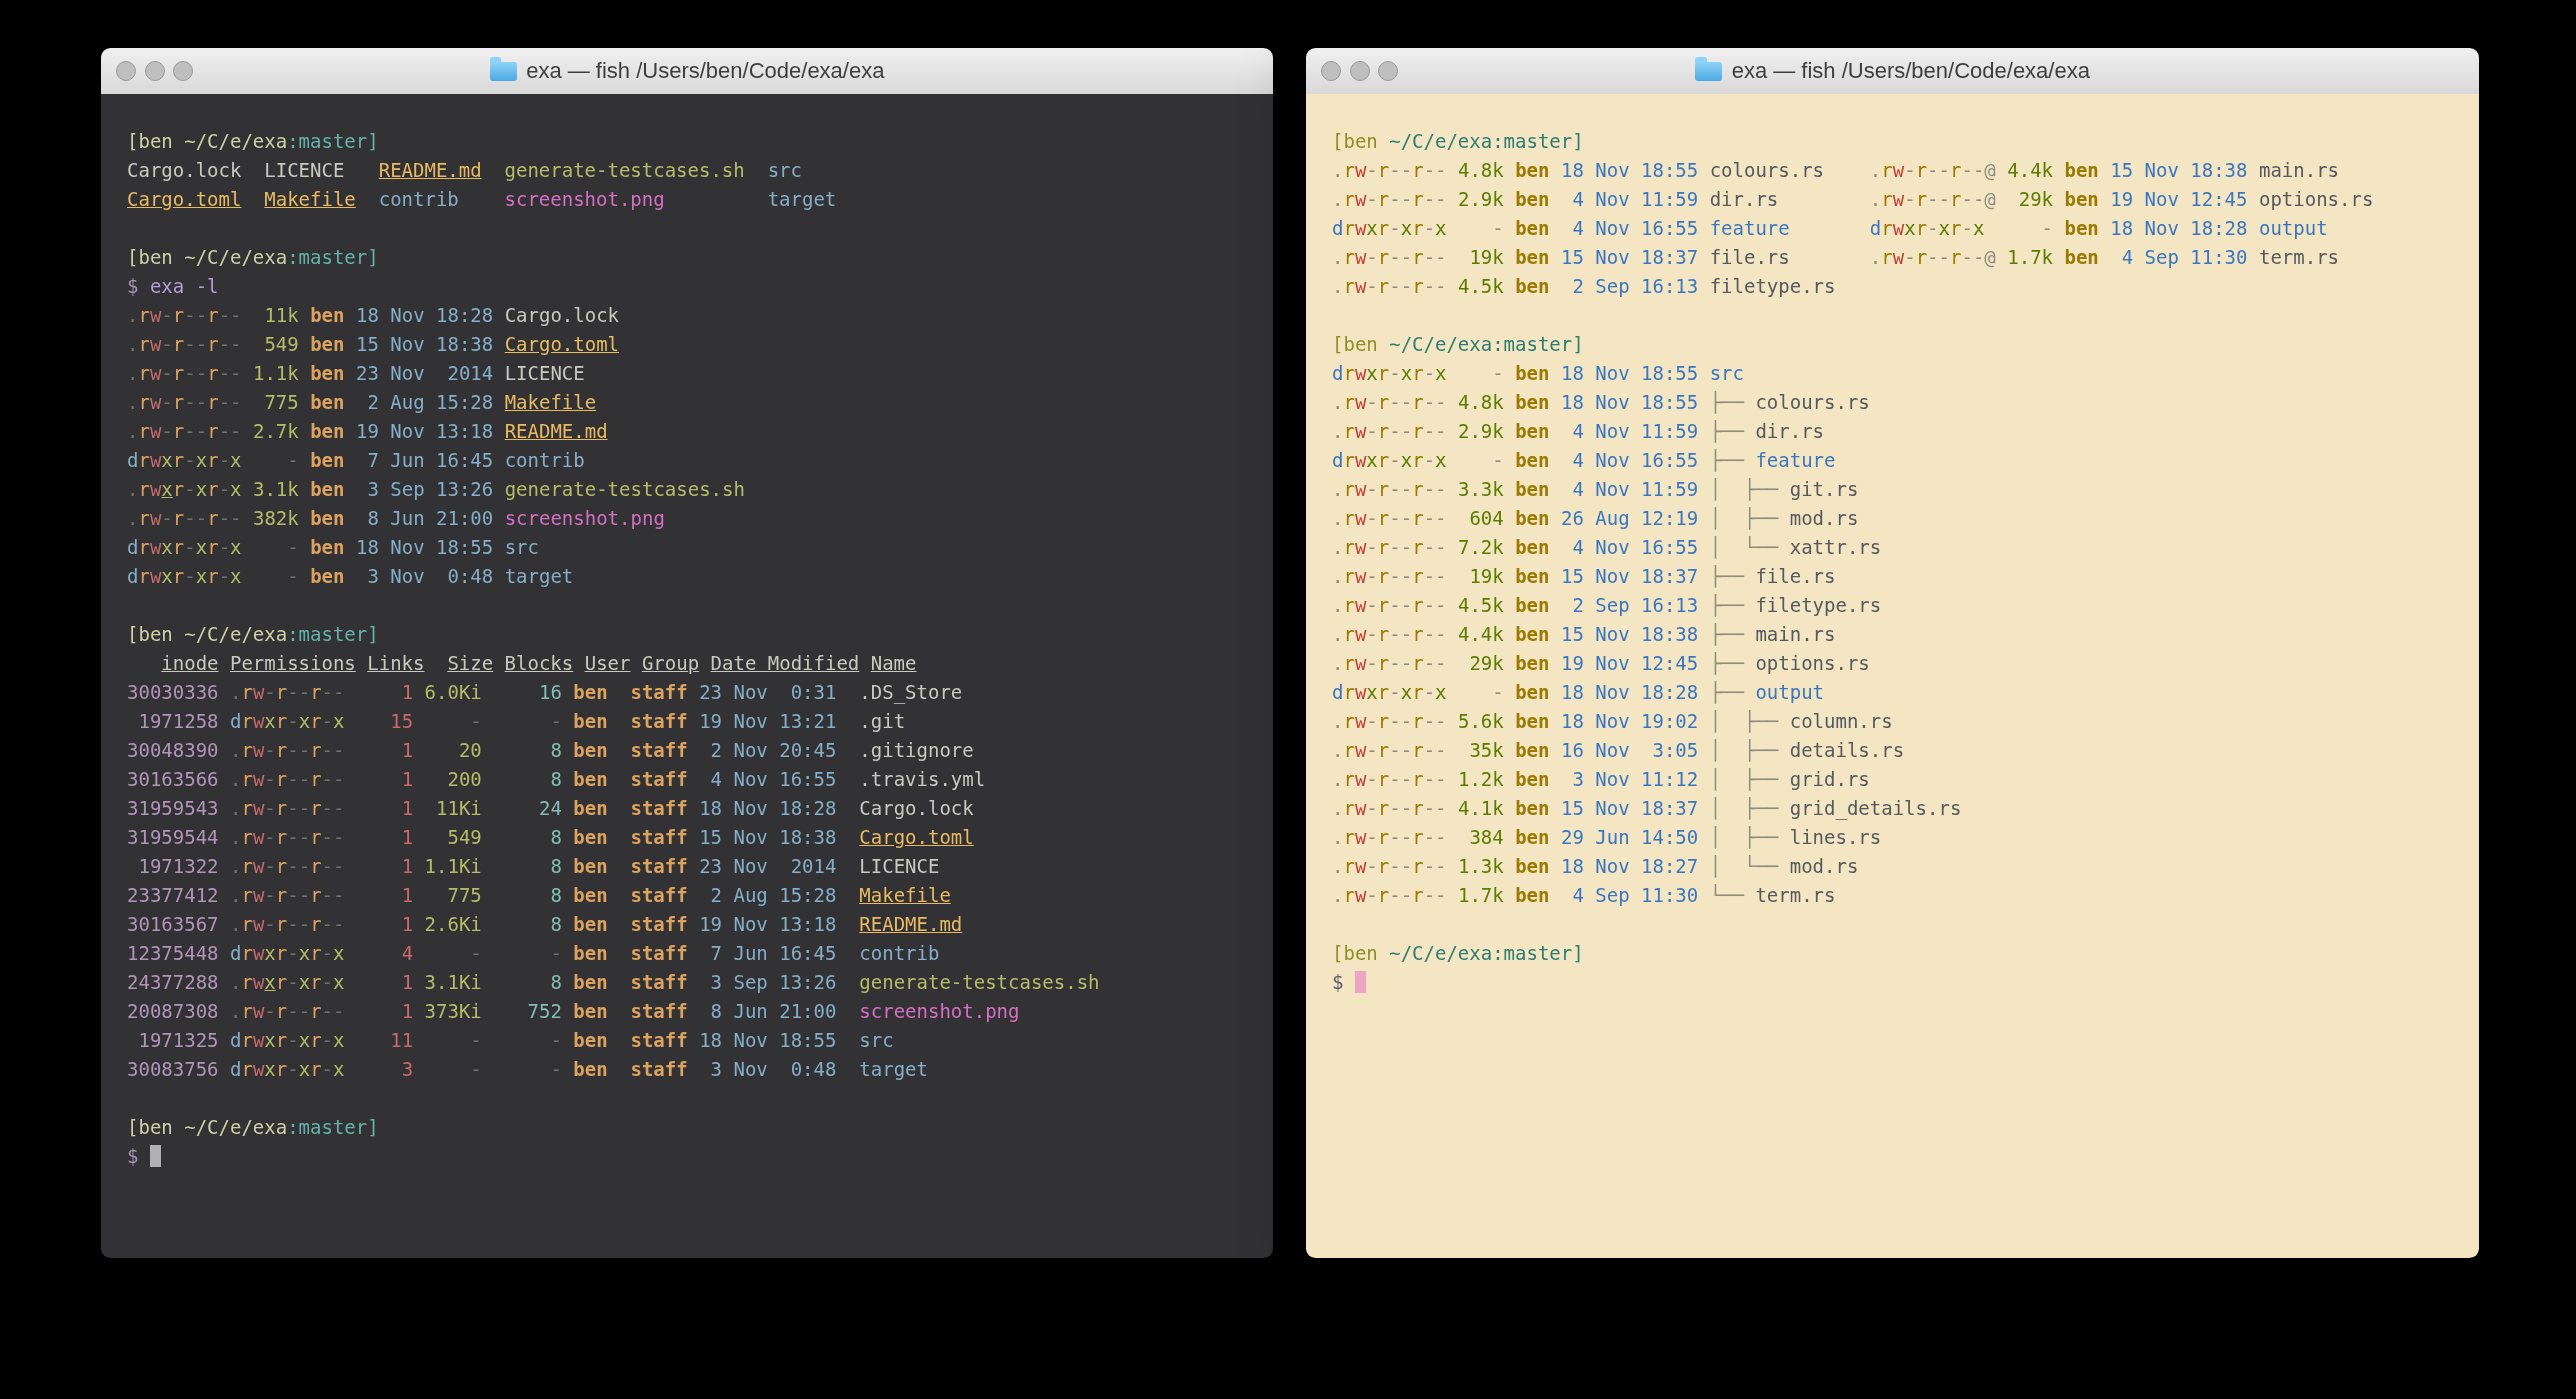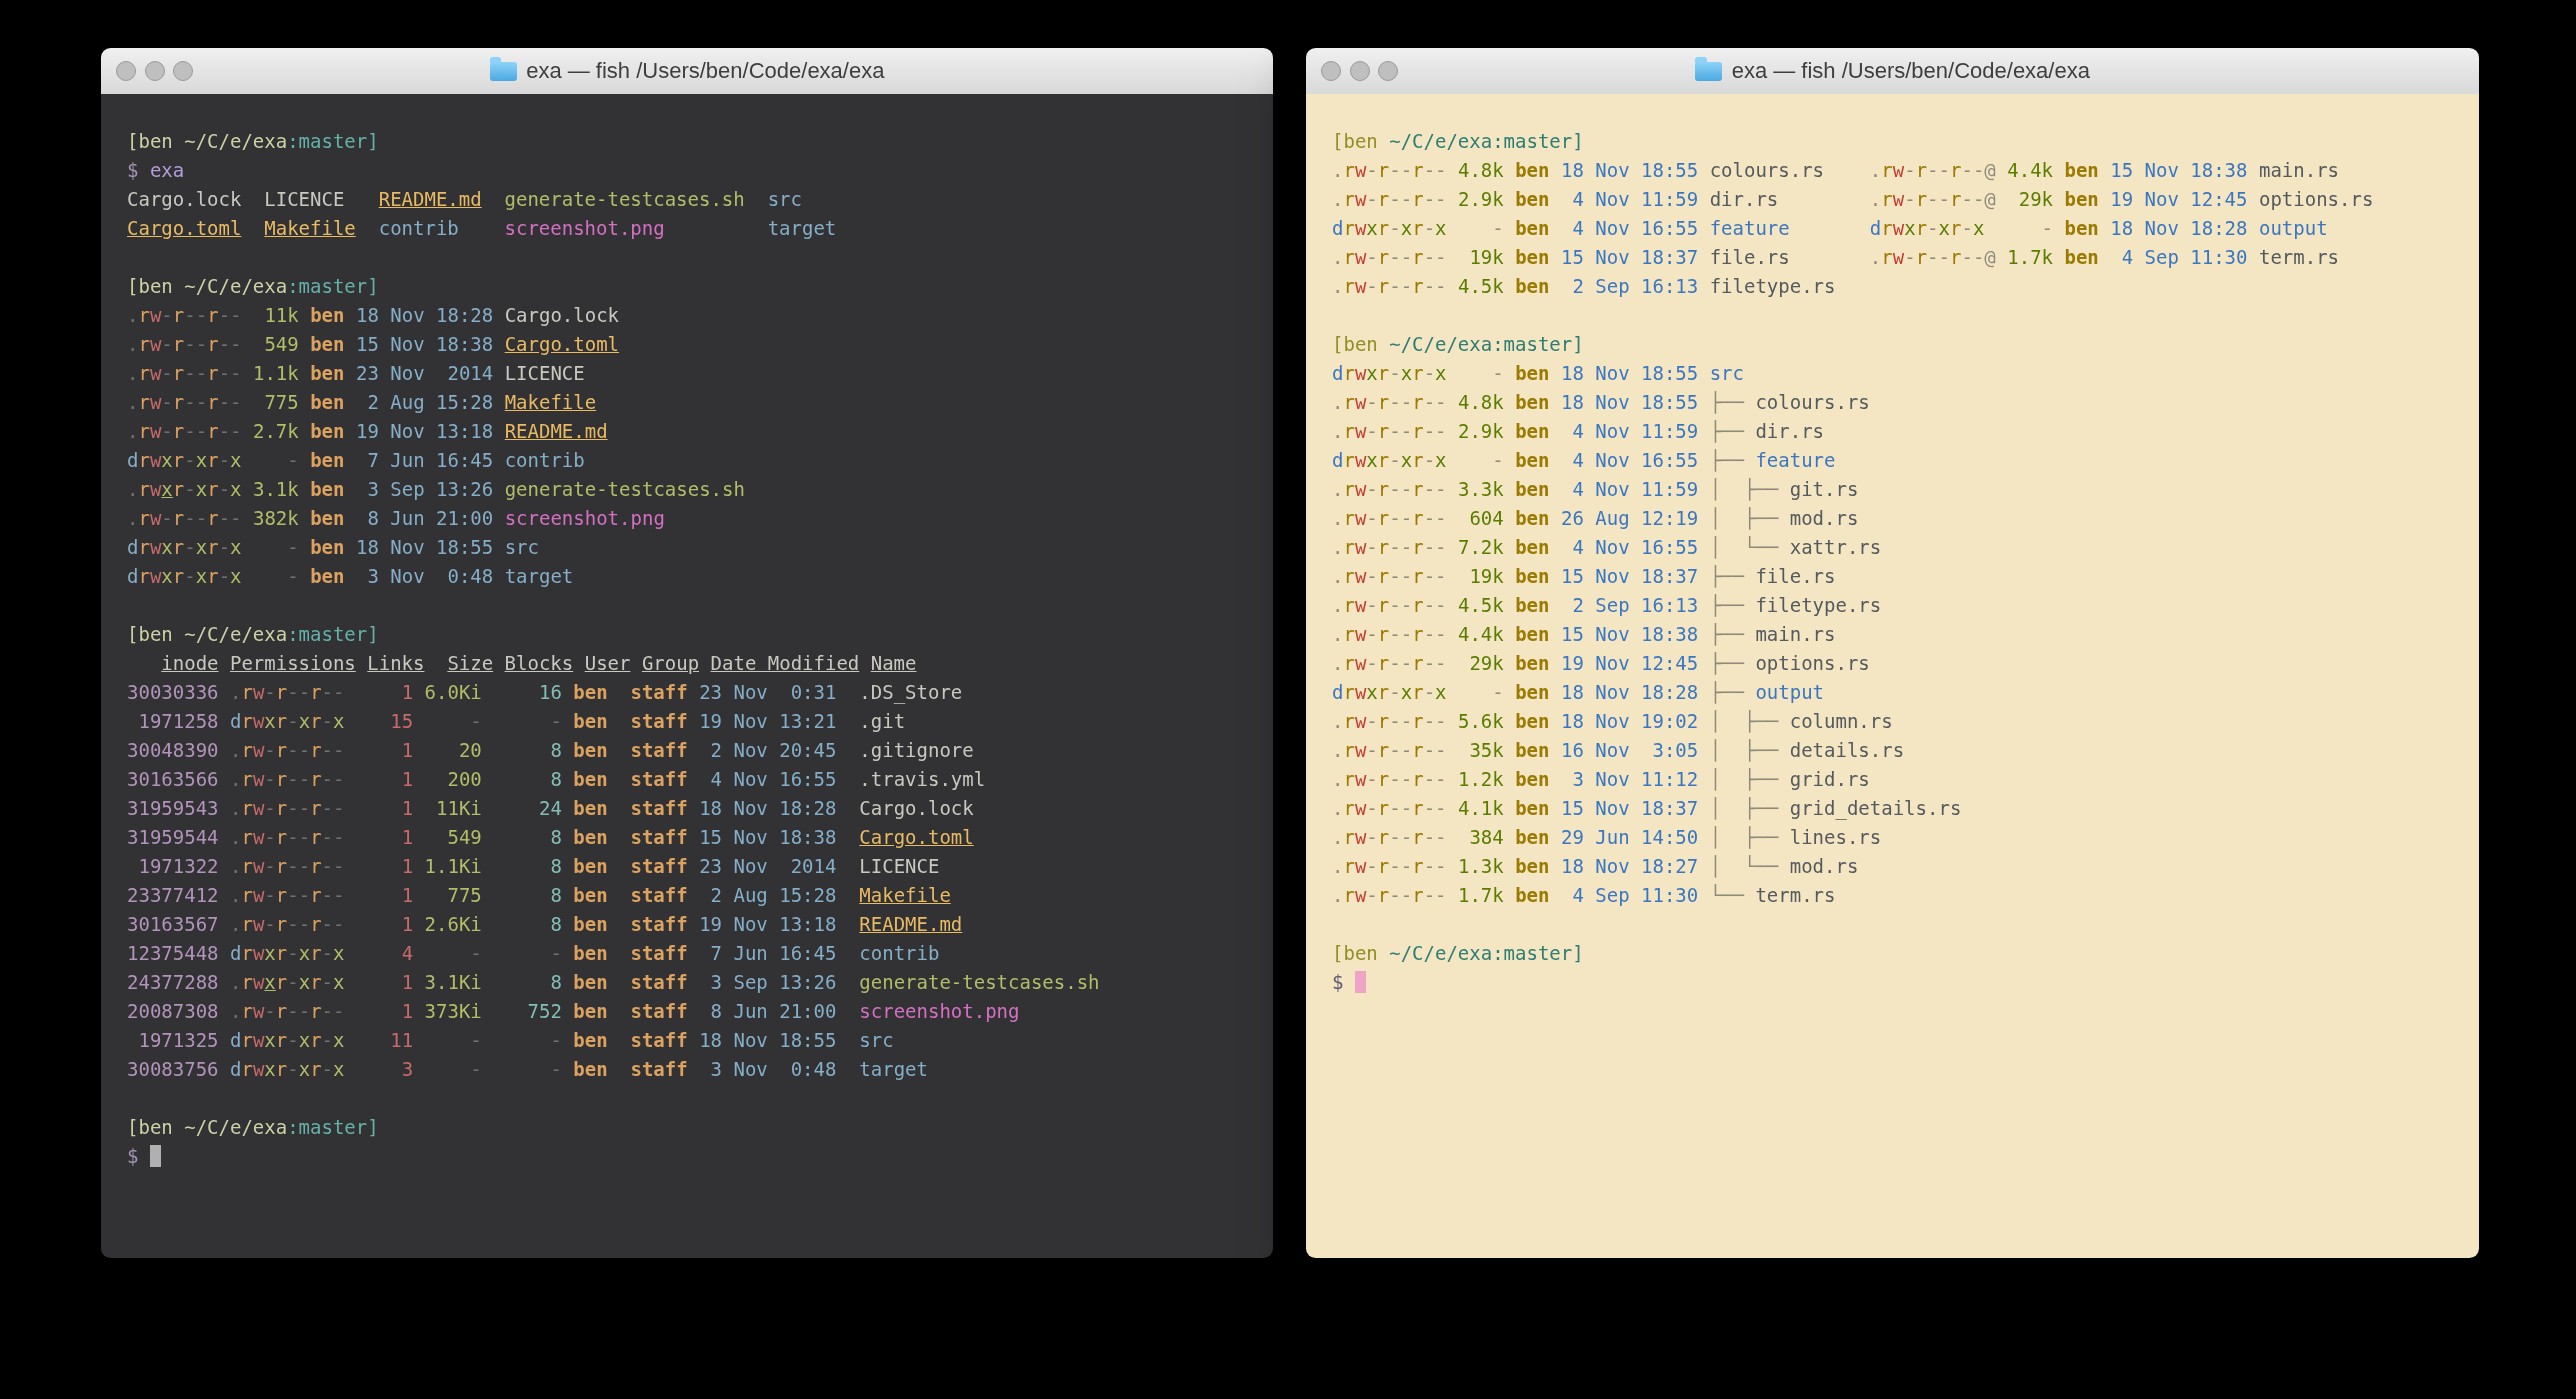--- a/index.html
+++ b/index.html
@@ -34,25 +34,25 @@
         <span class="light"></span>
         <span class="light"></span>
       </div>
       <div class="titlewrap">
         <span class="folder"></span>
         <span>exa — fish  /Users/ben/Code/exa/exa</span>
       </div>
     </div>
     <div class="screen" style="background-color: rgb(50, 50, 52);">
         <div class="tl"><span style="color: rgb(206, 210, 166);">[ben ~/C/e/exa</span><span style="color: rgb(100, 177, 169);">:master]</span></div>
-        <div class="tl"><span style="color: rgb(163, 147, 181);">$</span><span style="color: rgb(181, 157, 219);"> exa</span></div>
         <div class="tl"><span style="color: rgb(201, 201, 193);">Cargo.lock</span><span style="color: rgb(201, 201, 193);">  </span><span style="color: rgb(201, 201, 193);">LICENCE</span><span style="color: rgb(201, 201, 193);">   </span><span style="color: rgb(232, 187, 99); text-decoration: underline;">README.md</span><span style="color: rgb(201, 201, 193);">  </span><span style="color: rgb(179, 189, 104);">generate-testcases.sh</span><span style="color: rgb(201, 201, 193);">  </span><span style="color: rgb(133, 174, 200);">src</span></div>
         <div class="tl"><span style="color: rgb(232, 187, 99); text-decoration: underline;">Cargo.toml</span><span style="color: rgb(201, 201, 193);">  </span><span style="color: rgb(232, 187, 99); text-decoration: underline;">Makefile</span><span style="color: rgb(201, 201, 193);">  </span><span style="color: rgb(133, 174, 200);">contrib</span><span style="color: rgb(201, 201, 193);">    </span><span style="color: rgb(212, 112, 195);">screenshot.png</span><span style="color: rgb(201, 201, 193);">         </span><span style="color: rgb(133, 174, 200);">target</span></div>
         <div class="tl">&nbsp;</div>
         <div class="tl"><span style="color: rgb(206, 210, 166);">[ben ~/C/e/exa</span><span style="color: rgb(100, 177, 169);">:master]</span></div>
+        <div class="tl"><span style="color: rgb(163, 147, 181);">$</span><span style="color: rgb(181, 157, 219);"> exa -l</span></div>
         <div class="tl"><span style="color: rgb(111, 115, 111);">.</span><span style="color: rgb(220, 162, 95);">r</span><span style="color: rgb(198, 106, 106);">w</span><span style="color: rgb(111, 115, 111);">-</span><span style="color: rgb(220, 162, 95);">r</span><span style="color: rgb(111, 115, 111);">-</span><span style="color: rgb(111, 115, 111);">-</span><span style="color: rgb(220, 162, 95);">r</span><span style="color: rgb(111, 115, 111);">-</span><span style="color: rgb(111, 115, 111);">-</span><span style="color: rgb(179, 189, 104);">  11k</span><span style="color: rgb(220, 162, 95); font-weight: bold;"> ben</span><span style="color: rgb(133, 174, 200);"> 18 Nov 18:28</span><span style="color: rgb(201, 201, 193);"> </span><span style="color: rgb(201, 201, 193);">Cargo.lock</span></div>
         <div class="tl"><span style="color: rgb(111, 115, 111);">.</span><span style="color: rgb(220, 162, 95);">r</span><span style="color: rgb(198, 106, 106);">w</span><span style="color: rgb(111, 115, 111);">-</span><span style="color: rgb(220, 162, 95);">r</span><span style="color: rgb(111, 115, 111);">-</span><span style="color: rgb(111, 115, 111);">-</span><span style="color: rgb(220, 162, 95);">r</span><span style="color: rgb(111, 115, 111);">-</span><span style="color: rgb(111, 115, 111);">-</span><span style="color: rgb(179, 189, 104);">  549</span><span style="color: rgb(220, 162, 95); font-weight: bold;"> ben</span><span style="color: rgb(133, 174, 200);"> 15 Nov 18:38</span><span style="color: rgb(201, 201, 193);"> </span><span style="color: rgb(232, 187, 99); text-decoration: underline;">Cargo.toml</span></div>
         <div class="tl"><span style="color: rgb(111, 115, 111);">.</span><span style="color: rgb(220, 162, 95);">r</span><span style="color: rgb(198, 106, 106);">w</span><span style="color: rgb(111, 115, 111);">-</span><span style="color: rgb(220, 162, 95);">r</span><span style="color: rgb(111, 115, 111);">-</span><span style="color: rgb(111, 115, 111);">-</span><span style="color: rgb(220, 162, 95);">r</span><span style="color: rgb(111, 115, 111);">-</span><span style="color: rgb(111, 115, 111);">-</span><span style="color: rgb(179, 189, 104);"> 1.1k</span><span style="color: rgb(220, 162, 95); font-weight: bold;"> ben</span><span style="color: rgb(133, 174, 200);"> 23 Nov  2014</span><span style="color: rgb(201, 201, 193);"> </span><span style="color: rgb(201, 201, 193);">LICENCE</span></div>
         <div class="tl"><span style="color: rgb(111, 115, 111);">.</span><span style="color: rgb(220, 162, 95);">r</span><span style="color: rgb(198, 106, 106);">w</span><span style="color: rgb(111, 115, 111);">-</span><span style="color: rgb(220, 162, 95);">r</span><span style="color: rgb(111, 115, 111);">-</span><span style="color: rgb(111, 115, 111);">-</span><span style="color: rgb(220, 162, 95);">r</span><span style="color: rgb(111, 115, 111);">-</span><span style="color: rgb(111, 115, 111);">-</span><span style="color: rgb(179, 189, 104);">  775</span><span style="color: rgb(220, 162, 95); font-weight: bold;"> ben</span><span style="color: rgb(133, 174, 200);">  2 Aug 15:28</span><span style="color: rgb(201, 201, 193);"> </span><span style="color: rgb(232, 187, 99); text-decoration: underline;">Makefile</span></div>
         <div class="tl"><span style="color: rgb(111, 115, 111);">.</span><span style="color: rgb(220, 162, 95);">r</span><span style="color: rgb(198, 106, 106);">w</span><span style="color: rgb(111, 115, 111);">-</span><span style="color: rgb(220, 162, 95);">r</span><span style="color: rgb(111, 115, 111);">-</span><span style="color: rgb(111, 115, 111);">-</span><span style="color: rgb(220, 162, 95);">r</span><span style="color: rgb(111, 115, 111);">-</span><span style="color: rgb(111, 115, 111);">-</span><span style="color: rgb(179, 189, 104);"> 2.7k</span><span style="color: rgb(220, 162, 95); font-weight: bold;"> ben</span><span style="color: rgb(133, 174, 200);"> 19 Nov 13:18</span><span style="color: rgb(201, 201, 193);"> </span><span style="color: rgb(232, 187, 99); text-decoration: underline;">README.md</span></div>
         <div class="tl"><span style="color: rgb(133, 174, 200);">d</span><span style="color: rgb(220, 162, 95);">r</span><span style="color: rgb(198, 106, 106);">w</span><span style="color: rgb(179, 189, 104);">x</span><span style="color: rgb(220, 162, 95);">r</span><span style="color: rgb(111, 115, 111);">-</span><span style="color: rgb(179, 189, 104);">x</span><span style="color: rgb(220, 162, 95);">r</span><span style="color: rgb(111, 115, 111);">-</span><span style="color: rgb(179, 189, 104);">x</span><span style="color: rgb(111, 115, 111);">    -</span><span style="color: rgb(220, 162, 95); font-weight: bold;"> ben</span><span style="color: rgb(133, 174, 200);">  7 Jun 16:45</span><span style="color: rgb(201, 201, 193);"> </span><span style="color: rgb(133, 174, 200);">contrib</span></div>
         <div class="tl"><span style="color: rgb(111, 115, 111);">.</span><span style="color: rgb(220, 162, 95);">r</span><span style="color: rgb(198, 106, 106);">w</span><span style="color: rgb(179, 189, 104); text-decoration: underline;">x</span><span style="color: rgb(220, 162, 95);">r</span><span style="color: rgb(111, 115, 111);">-</span><span style="color: rgb(179, 189, 104);">x</span><span style="color: rgb(220, 162, 95);">r</span><span style="color: rgb(111, 115, 111);">-</span><span style="color: rgb(179, 189, 104);">x</span><span style="color: rgb(179, 189, 104);"> 3.1k</span><span style="color: rgb(220, 162, 95); font-weight: bold;"> ben</span><span style="color: rgb(133, 174, 200);">  3 Sep 13:26</span><span style="color: rgb(201, 201, 193);"> </span><span style="color: rgb(179, 189, 104);">generate-testcases.sh</span></div>
         <div class="tl"><span style="color: rgb(111, 115, 111);">.</span><span style="color: rgb(220, 162, 95);">r</span><span style="color: rgb(198, 106, 106);">w</span><span style="color: rgb(111, 115, 111);">-</span><span style="color: rgb(220, 162, 95);">r</span><span style="color: rgb(111, 115, 111);">-</span><span style="color: rgb(111, 115, 111);">-</span><span style="color: rgb(220, 162, 95);">r</span><span style="color: rgb(111, 115, 111);">-</span><span style="color: rgb(111, 115, 111);">-</span><span style="color: rgb(179, 189, 104);"> 382k</span><span style="color: rgb(220, 162, 95); font-weight: bold;"> ben</span><span style="color: rgb(133, 174, 200);">  8 Jun 21:00</span><span style="color: rgb(201, 201, 193);"> </span><span style="color: rgb(212, 112, 195);">screenshot.png</span></div>
         <div class="tl"><span style="color: rgb(133, 174, 200);">d</span><span style="color: rgb(220, 162, 95);">r</span><span style="color: rgb(198, 106, 106);">w</span><span style="color: rgb(179, 189, 104);">x</span><span style="color: rgb(220, 162, 95);">r</span><span style="color: rgb(111, 115, 111);">-</span><span style="color: rgb(179, 189, 104);">x</span><span style="color: rgb(220, 162, 95);">r</span><span style="color: rgb(111, 115, 111);">-</span><span style="color: rgb(179, 189, 104);">x</span><span style="color: rgb(111, 115, 111);">    -</span><span style="color: rgb(220, 162, 95); font-weight: bold;"> ben</span><span style="color: rgb(133, 174, 200);"> 18 Nov 18:55</span><span style="color: rgb(201, 201, 193);"> </span><span style="color: rgb(133, 174, 200);">src</span></div>
         <div class="tl"><span style="color: rgb(133, 174, 200);">d</span><span style="color: rgb(220, 162, 95);">r</span><span style="color: rgb(198, 106, 106);">w</span><span style="color: rgb(179, 189, 104);">x</span><span style="color: rgb(220, 162, 95);">r</span><span style="color: rgb(111, 115, 111);">-</span><span style="color: rgb(179, 189, 104);">x</span><span style="color: rgb(220, 162, 95);">r</span><span style="color: rgb(111, 115, 111);">-</span><span style="color: rgb(179, 189, 104);">x</span><span style="color: rgb(111, 115, 111);">    -</span><span style="color: rgb(220, 162, 95); font-weight: bold;"> ben</span><span style="color: rgb(133, 174, 200);">  3 Nov  0:48</span><span style="color: rgb(201, 201, 193);"> </span><span style="color: rgb(133, 174, 200);">target</span></div>

